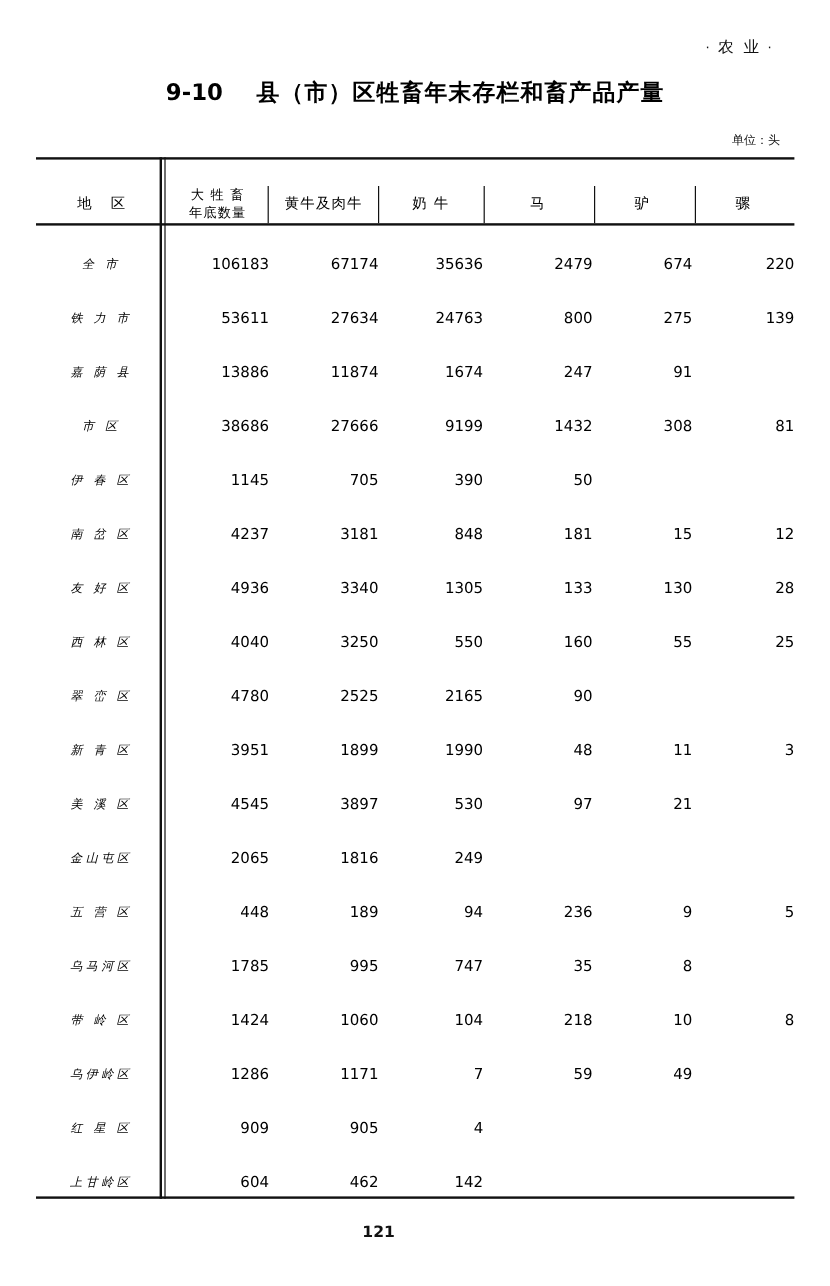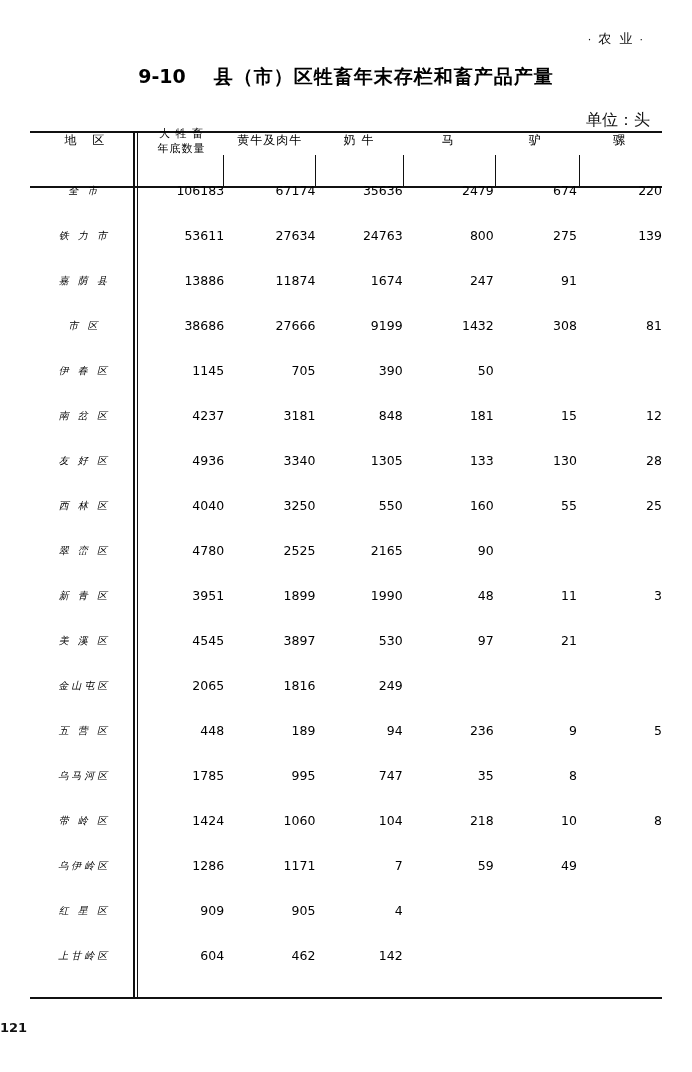--- a/index.html
+++ b/index.html
@@ -48,26 +48,26 @@
   }
   .title .num {
     margin-right: 28px;
     letter-spacing: 0px;
     text-align: right;
   }
   .unit {
     position: absolute;
     top: 110px;
     right: 42px;
-    font-size: 16px;
+    font-size: 10px;
     color: #111;
   }
   table.data {
     position: absolute;
-    top: 113px;
+    top: 142px;
     left: 30px;
     width: 632px;
     border-collapse: collapse;
     font-size: 12px;
   }
   table.data td, table.data th {
     border: none;
     padding: 0;
     font-weight: normal;
   }
@@ -160,21 +160,21 @@
   .col-beef   { width: 92px; }
   .col-milk   { width: 88px; }
   .col-horse  { width: 92px; }
   .col-donkey { width: 84px; }
   .col-mule   { width: 86px; }
   .page-number {
     position: absolute;
     left: 0;
     top: 1020px;
     width: 692px;
-    text-align: left;
+    text-align: center;
     padding-right: 61px;
     box-sizing: border-box;
     font-size: 13px;
     font-weight: bold;
     color: #111;
   }
 </style>
 </head>
 <body>
 

